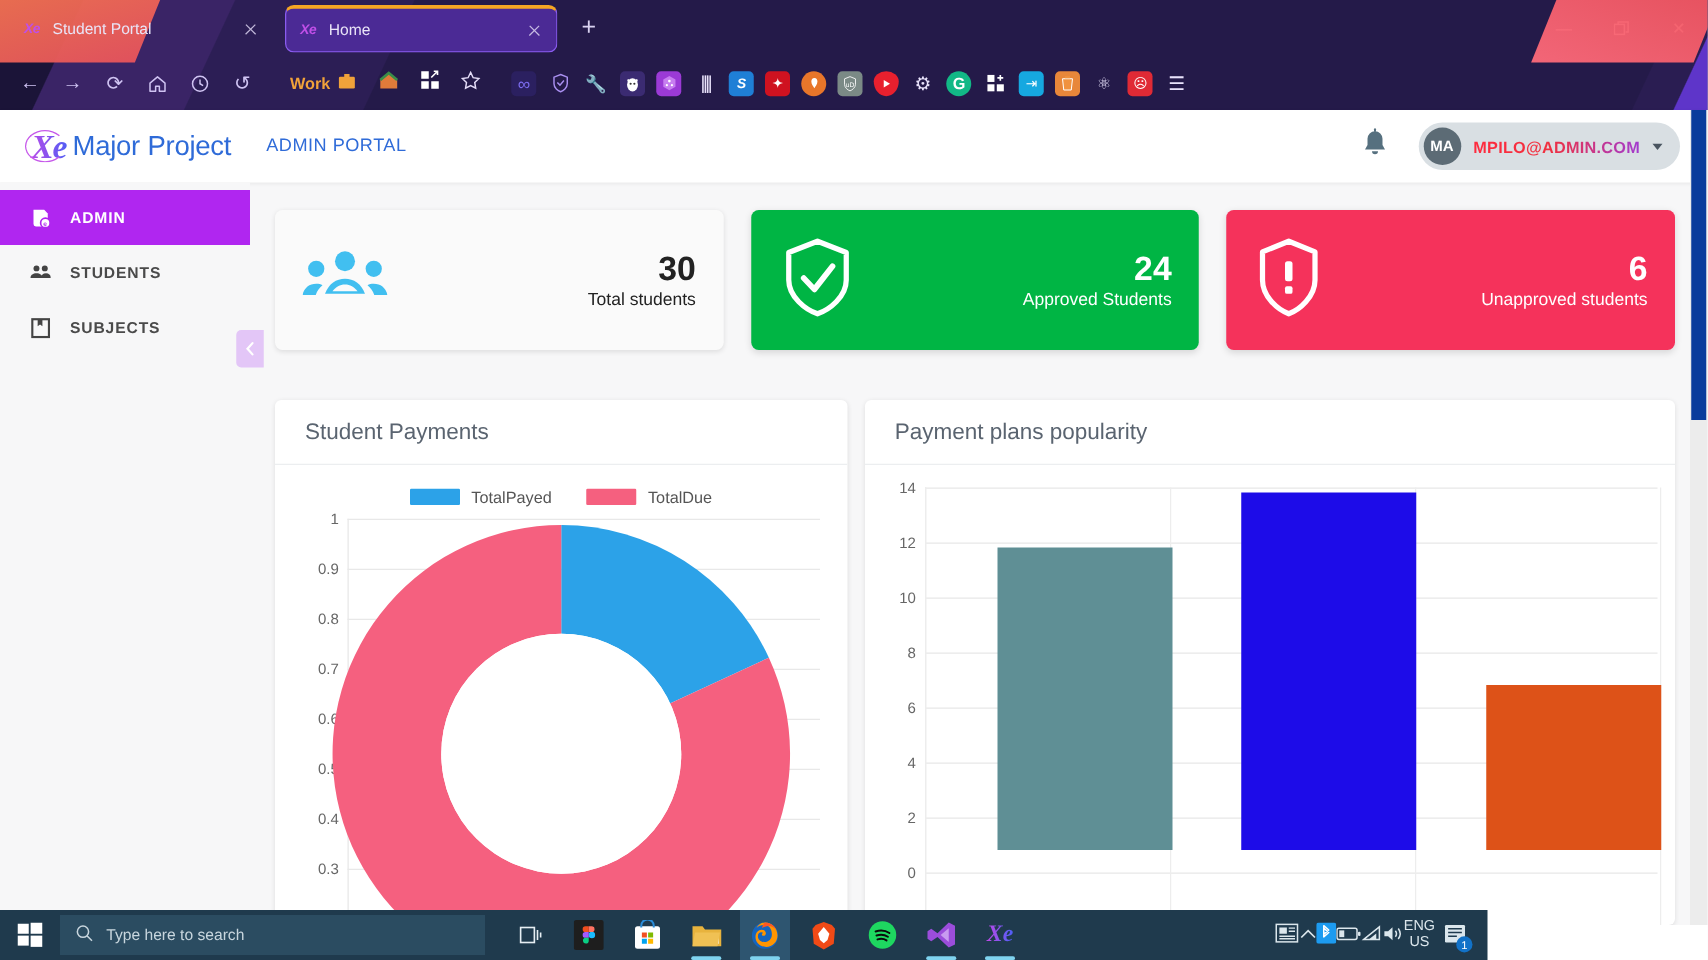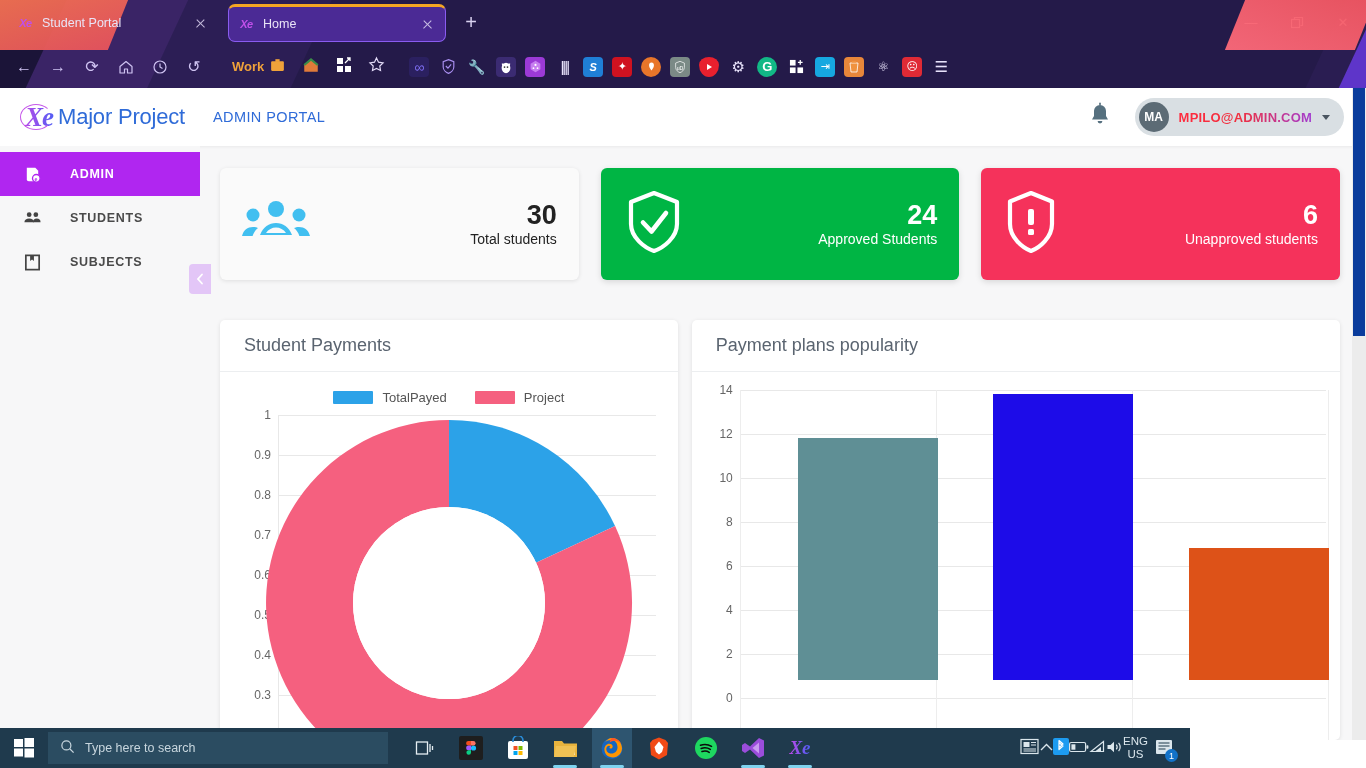--- a/index.html
+++ b/index.html
@@ -115,21 +115,21 @@
     font-size:12px; font-weight:bold; display:flex; align-items:center; justify-content:center; }
   .useremail { font-size:13px; font-weight:bold; letter-spacing:.2px;
     background:linear-gradient(90deg,#ff2b3e 0%,#f0303f 45%,#a23bd0 100%);
     -webkit-background-clip:text; background-clip:text; color:transparent; }
   .caret { width:0;height:0;border-left:4px solid transparent;border-right:4px solid transparent;
     border-top:5px solid #4a5560; }
 
   .body { display:flex; height:594px; }
 
   .sidebar { width:200px; background:#f7f7f8; padding-top:6px; flex:0 0 200px; position:relative; }
-  .navitem { height:44px; display:flex; align-items:center; gap:28px; padding:0 0 0 22px;
+  .navitem { height:44px; display:flex; align-items:center; gap:14px; padding:0 0 0 22px;
     font-size:12.5px; letter-spacing:.7px; color:#4a4a4a; font-weight:600; }
   .navitem.active { background:#b026f0; color:#fff; }
   .navitem .ico { width:20px; display:flex; align-items:center; justify-content:center; }
   .collapse {
     position:absolute; right:-11px; top:118px; width:22px; height:30px;
     background:#e3c6f7; border-radius:4px 0 0 4px; display:flex; align-items:center;
     justify-content:center; color:#fff; font-size:12px;
   }
 
   .content { flex:1; padding:22px 26px 0 20px; overflow:hidden; position:relative; }
@@ -461,21 +461,21 @@
           <div class="ptitle">Student Payments</div>
           <div class="pbody">
 
             <div class="legend">
               <div class="li">
                 <span class="sw" style="background:#2ca2e8"></span>
                 <span>TotalPayed</span>
               </div>
               <div class="li">
                 <span class="sw" style="background:#f5607f"></span>
-                <span>Project</span>
+                <span>TotalDue</span>
               </div>
             </div>
 
             <div class="plotgrid">
               <div class="yaxis-line"></div>
               <div class="gline" style="top:0px">
                   <span class="ytick">1</span>
                 </div>
               <div class="gline" style="top:40px">
                   <span class="ytick">0.9</span>

